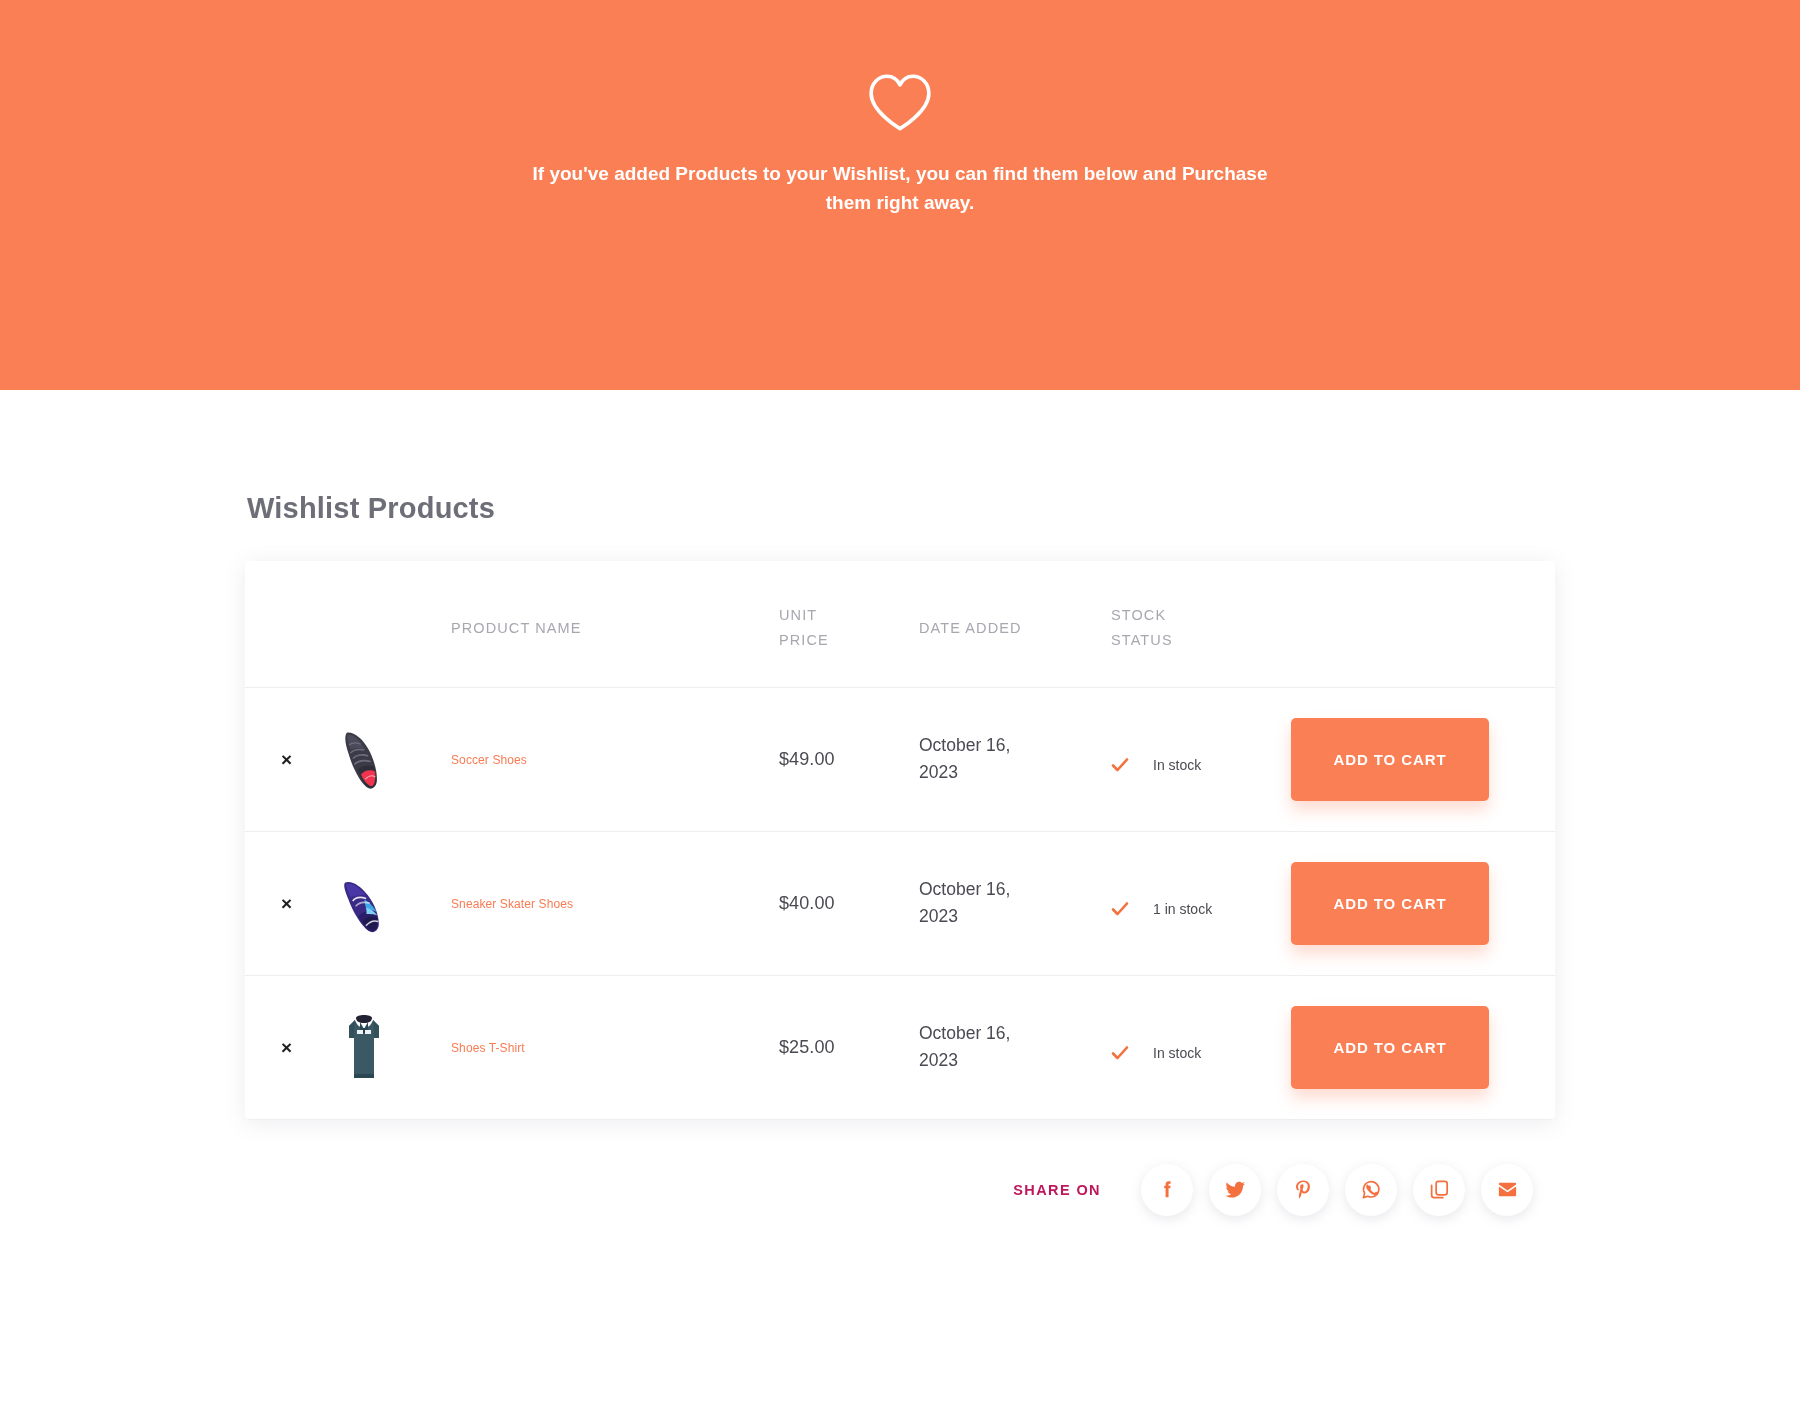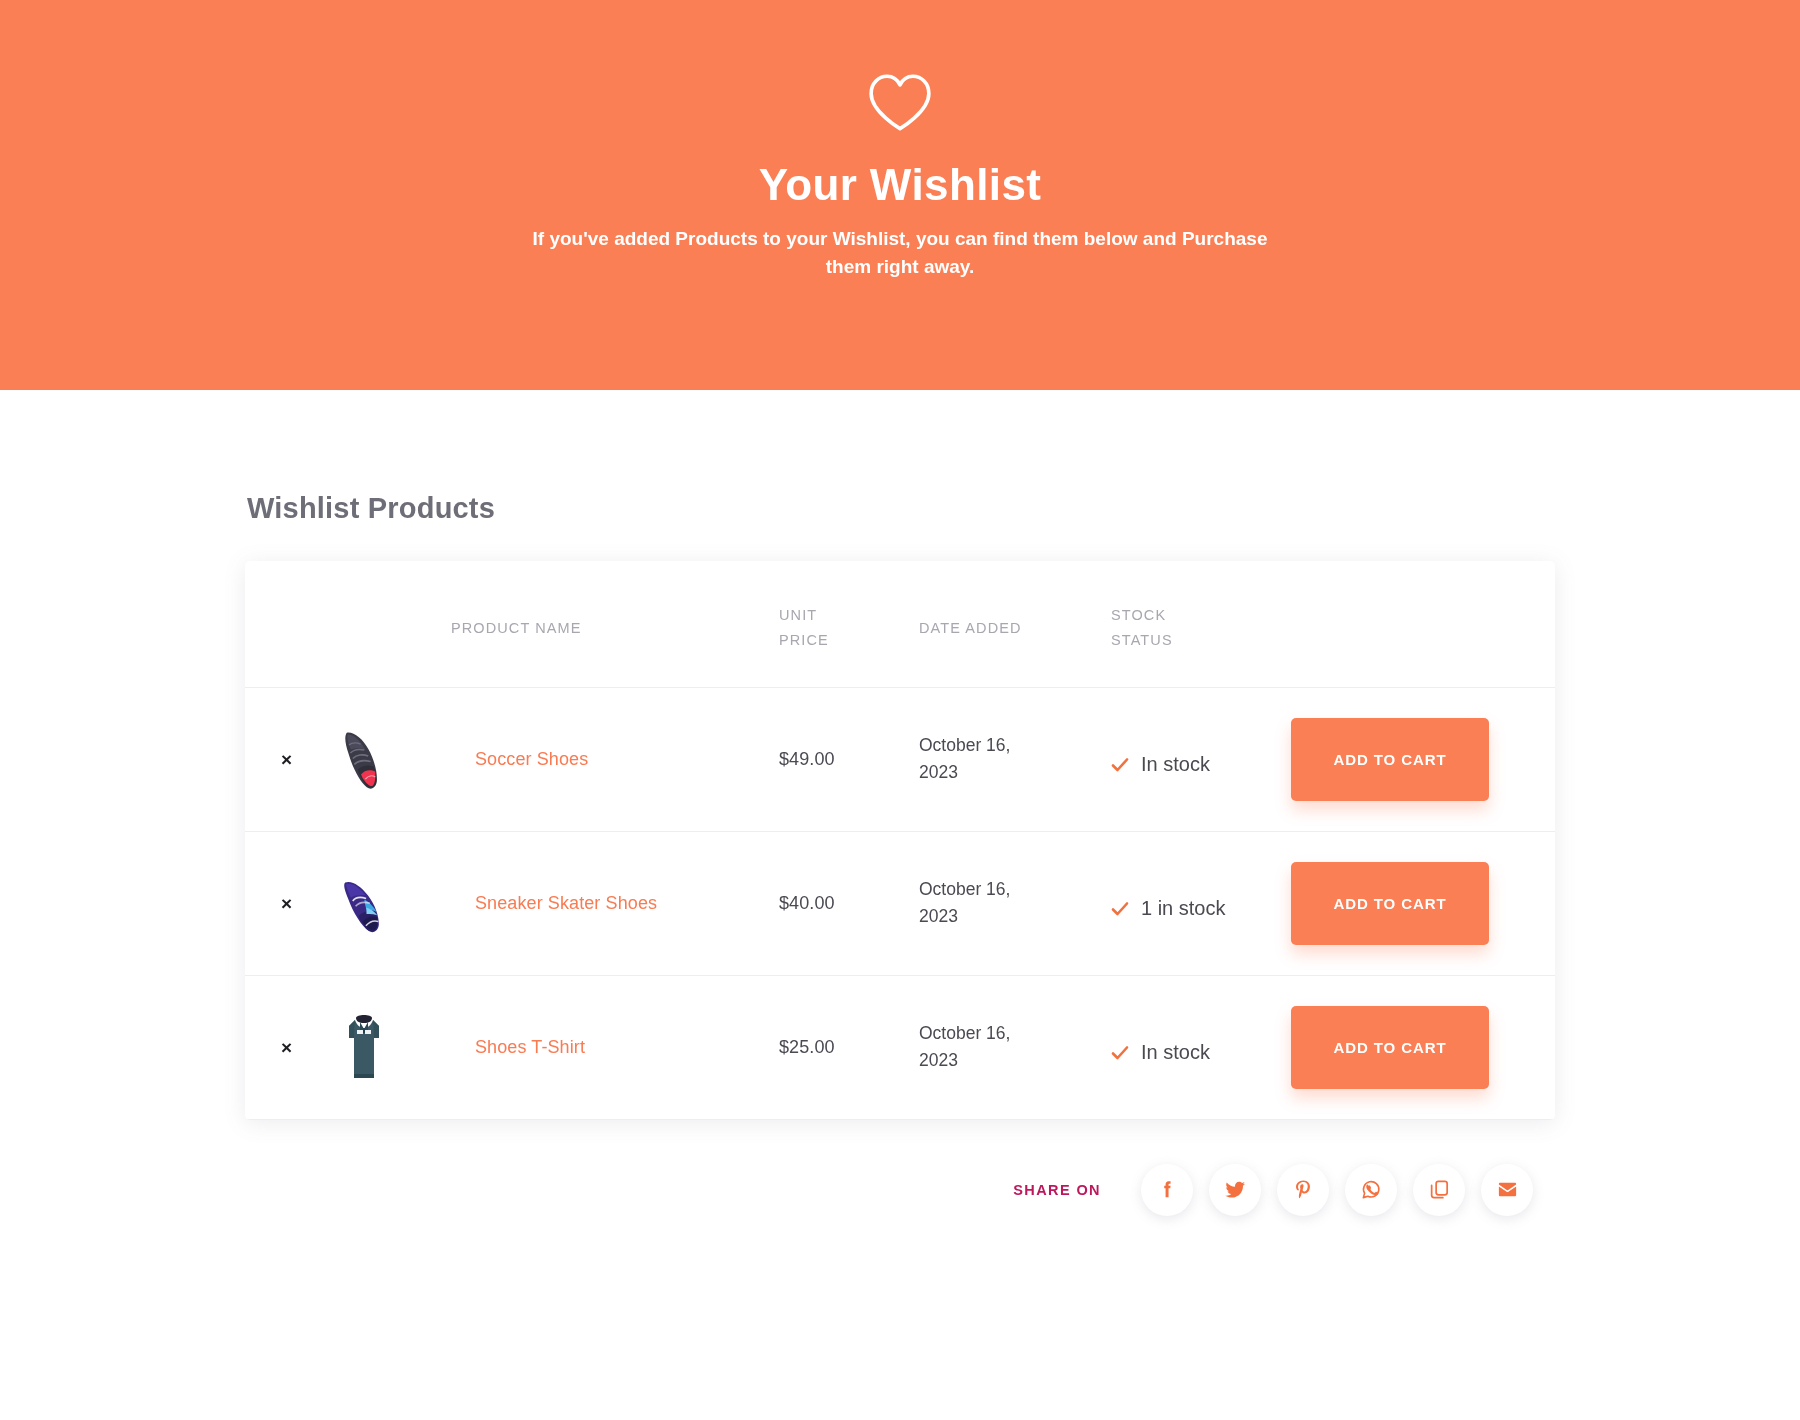--- a/index.html
+++ b/index.html
@@ -126,46 +126,45 @@
   }
 
   .thumb {
     width: 62px;
     height: 78px;
     display: block;
   }
   .thumb svg { display: block; width: 100%; height: 100%; }
 
   .product-link {
-    font-size: 18px;
+    font-size: 12px;
     color: #f87b52;
     text-decoration: none;
     cursor: pointer;
     letter-spacing: 0.1px;
-    margin-left: 24px;
   }
 
   .price {
     font-size: 18px;
     color: #4a4a52;
     letter-spacing: 0.1px;
   }
 
   .date-added {
     font-size: 17.5px;
     color: #4a4a52;
     line-height: 1.58;
     max-width: 118px;
   }
 
   .stock {
     display: flex;
     align-items: center;
-    gap: 12px;
-    font-size: 20px;
+    gap: 24px;
+    font-size: 14px;
     color: #4a4a52;
     margin-top: 11px;
   }
   .check-icon {
     width: 18px;
     height: 18px;
     flex: 0 0 18px;
     color: #f4703f;
   }
   .check-icon svg { display: block; width: 100%; height: 100%; }
@@ -228,21 +227,20 @@
 </style>
 </head>
 <body>
 
 <header class="hero">
   <div class="heart-icon">
     <svg viewBox="0 0 64 58" fill="none" xmlns="http://www.w3.org/2000/svg">
       <path d="M32 53 C32 53 5 37 5 20 C5 10.5 12 4 20 4 C26 4 30 8 32 12 C34 8 38 4 44 4 C52 4 59 10.5 59 20 C59 37 32 53 32 53 Z" stroke="#ffffff" stroke-width="3.4" stroke-linejoin="round" fill="none"></path>
     </svg>
   </div>
-  <h1 class="hero-title">Your Wishlist</h1>
   <p class="hero-sub">If you've added Products to your Wishlist, you can find them below and Purchase them right away.</p>
 </header>
 
 <main class="main">
   <div class="container">
 
     <h2 class="section-title">Wishlist Products</h2>
 
     <section class="wishlist-card">
       <table class="wishlist-table">

